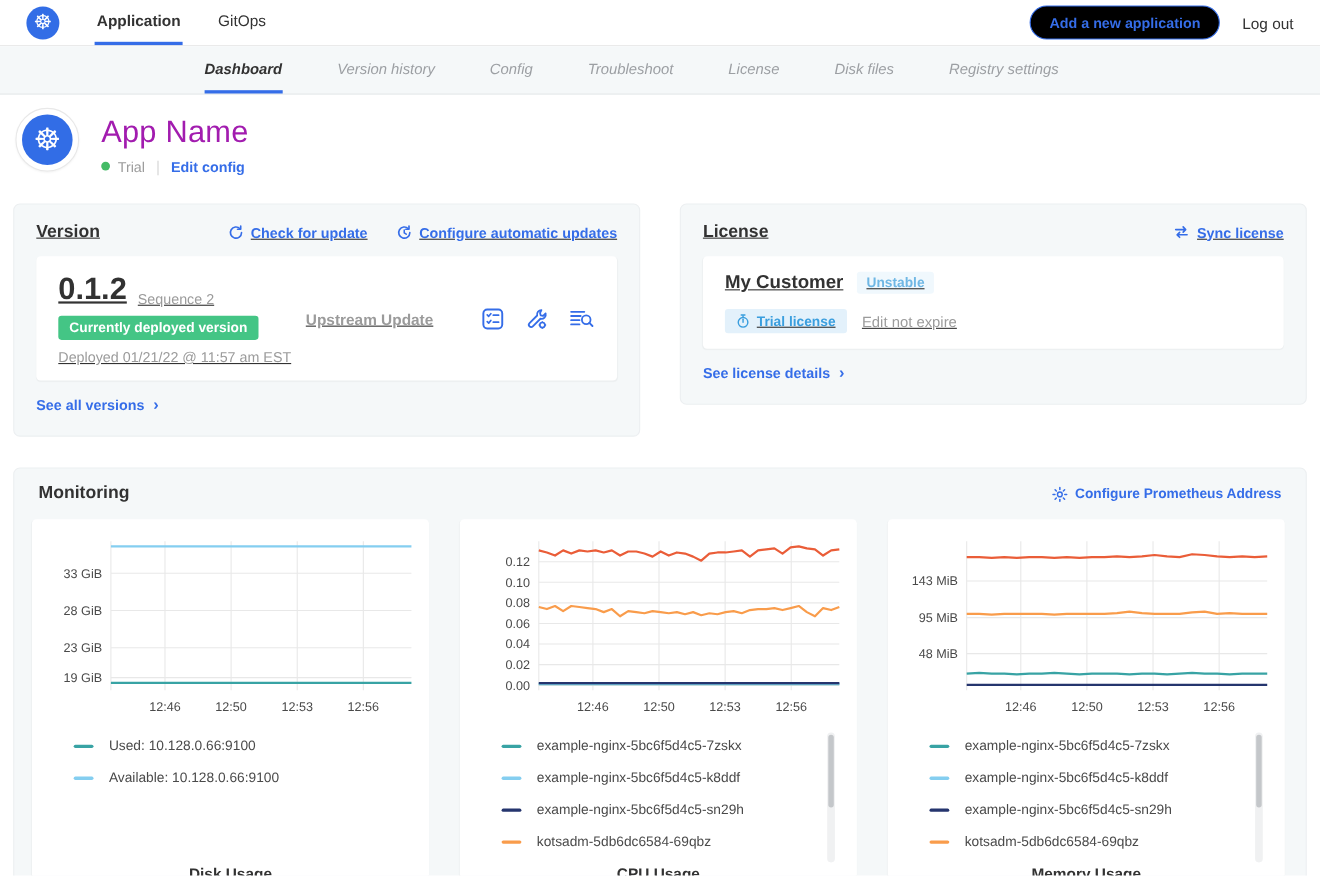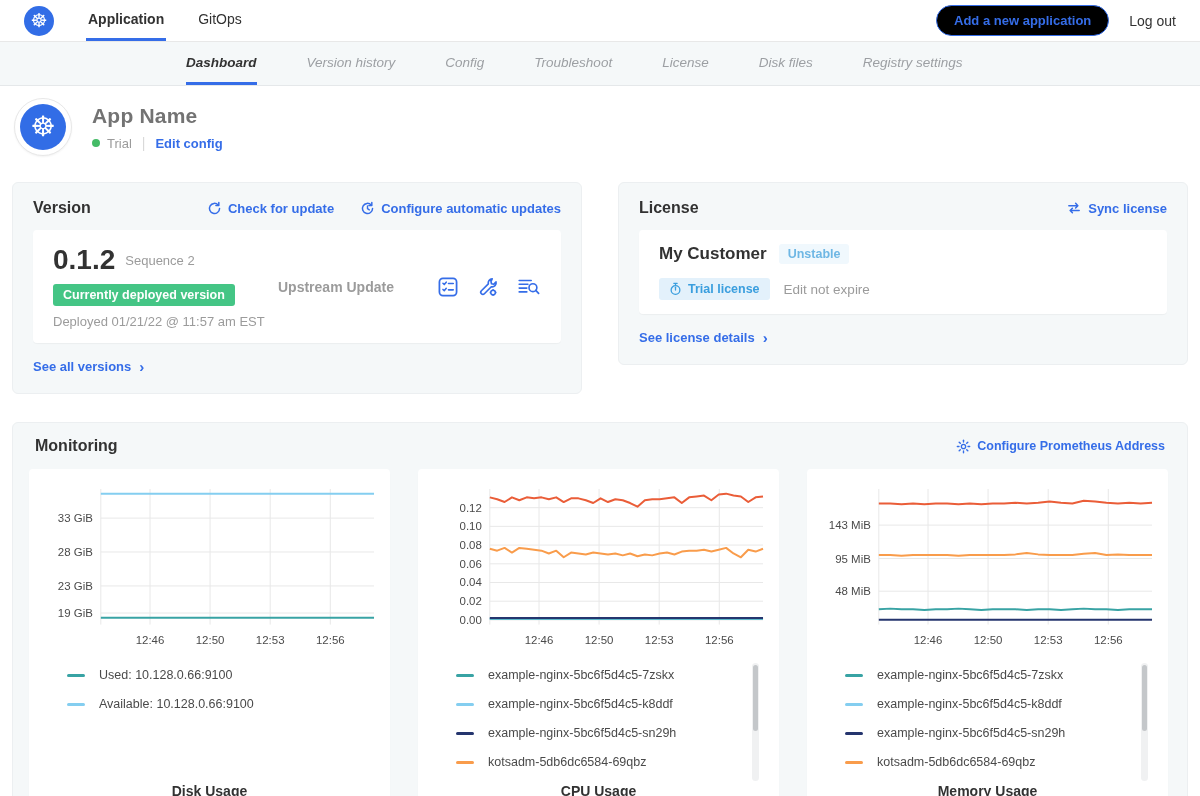--- a/index.html
+++ b/index.html
@@ -18,40 +18,40 @@
   
   .subnav { height:44px; background:#f5f8f9; border-bottom:1px solid #e5e8ea; display:flex; align-items:stretch; padding-left:186px;font-style:italic; }
   .sub-tab { display:flex; align-items:center; margin-right:50px; font-size:13.5px; color:#9c9fa3; cursor:pointer; border-bottom:3px solid transparent; font-weight:400; }
   .sub-tab.active { color:#323232; font-weight:700; border-bottom-color:#356de8; }
 
   
   .app-header { display:flex; padding:12px 14px 14px; align-items:flex-start; }
   .app-avatar { width:58px; height:58px; border-radius:50%; border:1px solid #e8e8e8; display:flex; align-items:center; justify-content:center; background:#fff; box-shadow:0 1px 2px rgba(0,0,0,.05); }
   .app-avatar-inner { width:46px; height:46px; border-radius:50%; background:#326de6; color:#fff; display:flex; align-items:center; justify-content:center; font-size:28px; line-height:1; }
   .app-head-text { margin-left:20px; padding-top:6px; }
-  .app-title { font-size:21px; font-weight:700; color:#737373; letter-spacing:.2px; }
+  .app-title { font-size:28px; font-weight:400; color:#a21caf; letter-spacing:.2px; }
   .app-status-row { display:flex; align-items:center; margin-top:7px; font-size:13px; }
   .dot { width:8px; height:8px; border-radius:50%; background:#44bb66; margin-right:7px; }
   .status-text { color:#9b9b9b; }
   .vsep { color:#d9d9d9; margin:0 10px; font-size:14px; }
   .link { color:#356de8; font-weight:700; font-size:13px; cursor:pointer; display:inline-flex; align-items:center; gap:6px; }
   .link svg { flex:none; }
 
   
   .content { padding:12px 12px 0; }
-  .cards-row { display:flex; gap:36px; align-items:flex-start; }
+  .cards-row { display:flex; gap:36px; align-items:flex-start;text-decoration:underline; }
   .panel { background:#f5f8f9; border:1px solid #eceff1; border-radius:6px; padding:16px 20px 18px; }
   .panel-version { width:576px; }
   .panel-license { width:576px; }
   .panel-head { display:flex; align-items:center; }
   .panel-title { font-size:16px; font-weight:700; color:#323232; }
   .panel-head .actions { margin-left:auto; display:flex; gap:26px; }
   .white-card { background:#fff; border-radius:4px; margin-top:13px; padding:14px 20px; box-shadow:0 1px 1px rgba(0,0,0,.04); display:flex; align-items:center; }
   .ver-left { min-width:215px; }
-  .ver-num-row { display:flex; align-items:center; gap:10px; }
+  .ver-num-row { display:flex; align-items:flex-end; gap:10px; }
   .ver-num { font-size:28px; font-weight:800; color:#323232; }
   .ver-seq { font-size:13px; color:#9b9b9b; }
   .badge-green { display:inline-block; margin-top:8px; background:#44c585; color:#fff; font-size:12.5px; font-weight:700; padding:4px 10px; border-radius:3px; }
   .deployed { margin-top:8px; font-size:13px; color:#9b9b9b; }
   .upstream { flex:1; font-size:14px; font-weight:700; color:#9b9b9b; padding-left:10px; }
   .ver-icons { display:flex; gap:18px; color:#356de8; align-items:center; }
   .ver-icons .ic { cursor:pointer; display:flex; }
   .see-link { margin-top:14px; }
   .chev { font-size:15px; font-weight:700; margin-left:2px; }
 

